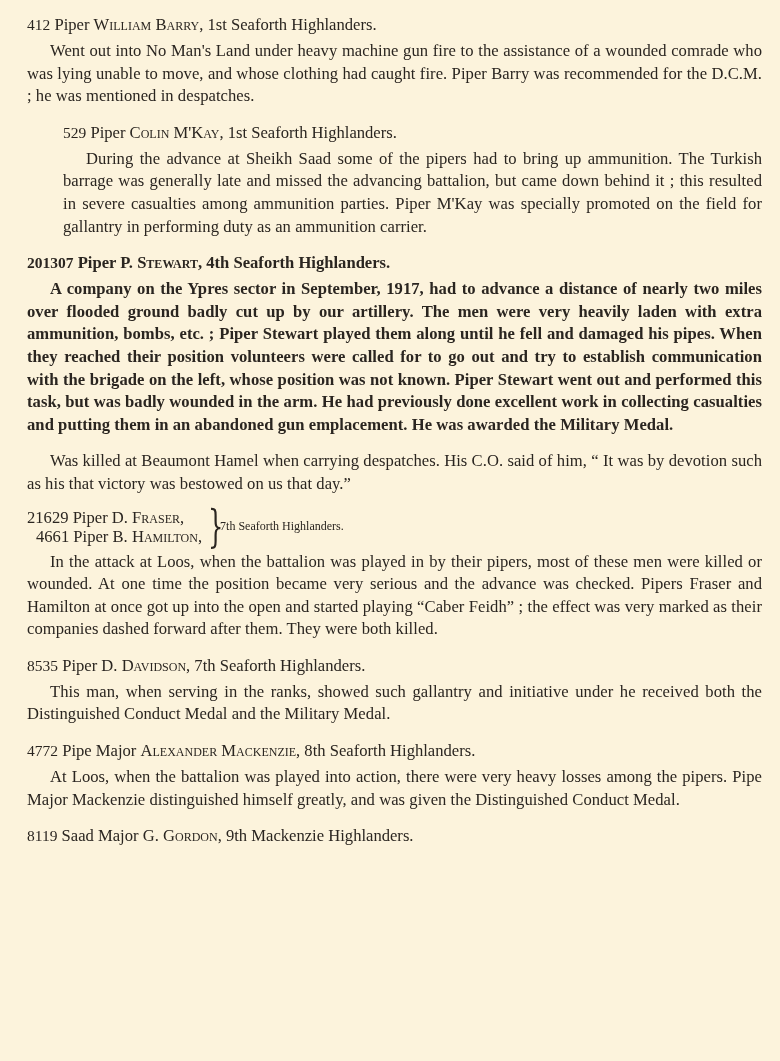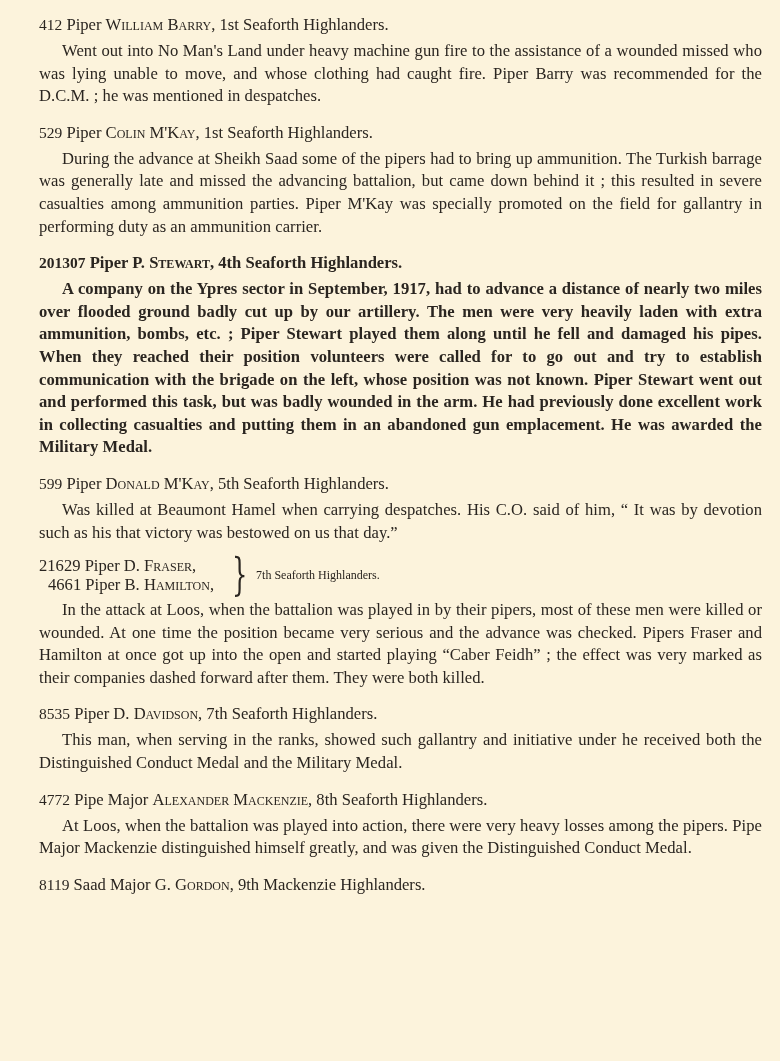--- a/index.html
+++ b/index.html
@@ -2,55 +2,55 @@
 <html><head>
 <meta charset="utf-8">
 <style>
   html, body { margin: 0; padding: 0; }
   body {
     width: 780px; height: 1061px; overflow: hidden;
     background: #fcf3dc;
     font-family: "Liberation Serif", "DejaVu Serif", serif;
     color: #2a2520;
   }
-  .page { position: relative; padding: 14px 18px 0 39px; }
+  .page { position: relative; padding: 14px 18px 0 27px; }
   .entry { margin: 0; }
   .heading { font-size: 16.6px; line-height: 22px; margin: 0 0 4px 0; white-space: nowrap; }
   .heading .num { font-size: 15.5px; }
   .sc { font-variant: small-caps; }
   .para { font-size: 16.6px; line-height: 22.6px; text-align: justify; text-indent: 23px; margin: 0; letter-spacing: 0.05px; }
   .e1 { margin-bottom: 14px; }
-  .e2 { margin-bottom: 14px; }
+  .e2 { margin-bottom: 14px; margin-left: 36px; }
   .e3 { margin-bottom: 14px; font-weight: bold; }
   .e4 { margin-bottom: 12px; }
   .e5 { margin-bottom: 14px; }
   .e6 { margin-bottom: 14px; }
   .e7 { margin-bottom: 14px; }
-  .group-head { display: flex; align-items: center; margin: 0 0 5px 0; gap: 12px; }
+  .group-head { display: flex; align-items: center; margin: 0 0 5px 0; }
   .group-names { font-size: 16.6px; line-height: 19px; }
   .group-names .row2 { padding-left: 9px; }
   .brace {
     width: 10px; height: 38px; margin: 0 4px 0 6px;
     font-size: 44px; line-height: 38px; transform: scaleX(0.55); transform-origin: left center;
     font-family: "DejaVu Serif", serif; color: #2a2520;
   }
   .group-unit { font-size: 12px; margin-left: -2px; }
 </style>
 </head>
 <body>
 
 <div class="page">
 
   <div class="entry e1">
     <p class="heading">
       <span class="num">412</span>
       <span>Piper</span>
       <span class="sc">William Barry</span><span>, 1st Seaforth Highlanders.</span>
     </p>
-    <p class="para">Went out into No Man's Land under heavy machine gun fire to the assistance of a wounded missed who was lying unable to move, and whose clothing had caught fire.  Piper Barry was recommended for the D.C.M. ; he was mentioned in despatches.</p>
+    <p class="para">Went out into No Man's Land under heavy machine gun fire to the assistance of a wounded comrade who was lying unable to move, and whose clothing had caught fire.  Piper Barry was recommended for the D.C.M. ; he was mentioned in despatches.</p>
   </div>
 
   <div class="entry e2">
     <p class="heading">
       <span class="num">529</span>
       <span>Piper</span>
       <span class="sc">Colin M'Kay</span><span>, 1st Seaforth Highlanders.</span>
     </p>
     <p class="para">During the advance at Sheikh Saad some of the pipers had to bring up ammunition. The Turkish barrage was generally late and missed the advancing battalion, but came down behind it ; this resulted in severe casualties among ammunition parties.  Piper M'Kay was specially promoted on the field for gallantry in performing duty as an ammunition carrier.</p>
   </div>
@@ -58,25 +58,20 @@
   <div class="entry e3">
     <p class="heading">
       <span class="num">201307</span>
       <span>Piper P.</span>
       <span class="sc">Stewart</span><span>, 4th Seaforth Highlanders.</span>
     </p>
     <p class="para">A company on the Ypres sector in September, 1917, had to advance a distance of nearly two miles over flooded ground badly cut up by our artillery.  The men were very heavily laden with extra ammunition, bombs, etc. ; Piper Stewart played them along until he fell and damaged his pipes.  When they reached their position volunteers were called for to go out and try to establish communication with the brigade on the left, whose position was not known.  Piper Stewart went out and performed this task, but was badly wounded in the arm.  He had previously done excellent work in collecting casualties and putting them in an abandoned gun emplacement.  He was awarded the Military Medal.</p>
   </div>
 
   <div class="entry e4">
-    <p class="heading">
-      <span class="num">599</span>
-      <span>Piper</span>
-      <span class="sc">Donald M'Kay</span><span>, 5th Seaforth Highlanders.</span>
-    </p>
     <p class="para">Was killed at Beaumont Hamel when carrying despatches.  His C.O. said of him, “ It was by devotion such as his that victory was bestowed on us that day.”</p>
   </div>
 
   <div class="entry e5">
     <div class="group-head">
       <div class="group-names">
         <div class="row1">
           <span class="num">21629</span>
           <span>Piper D.</span>
           <span class="sc">Fraser</span><span>,</span>

